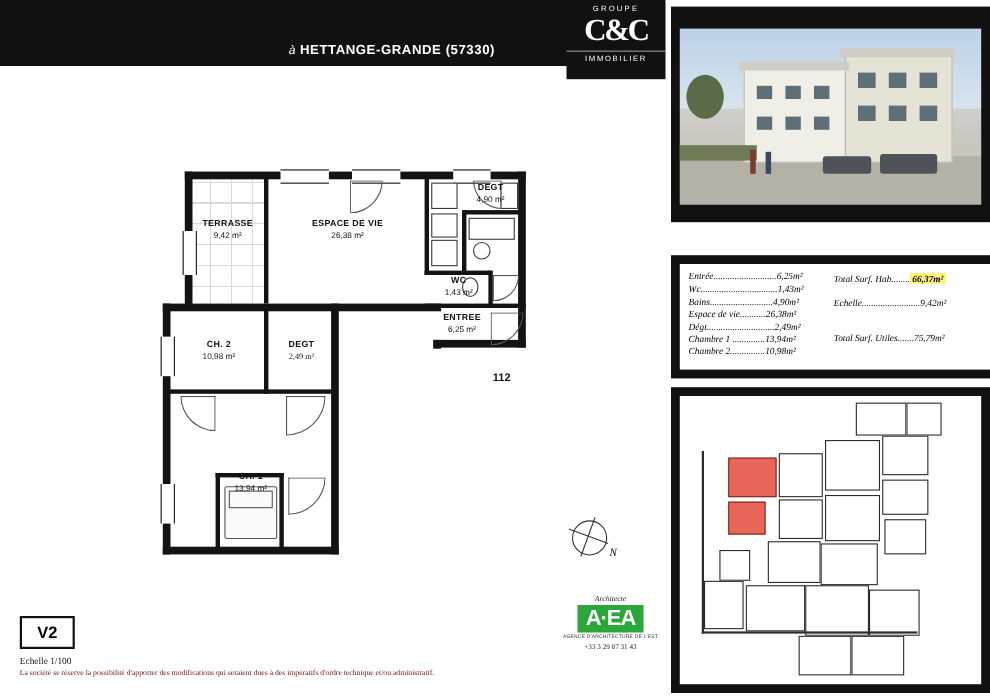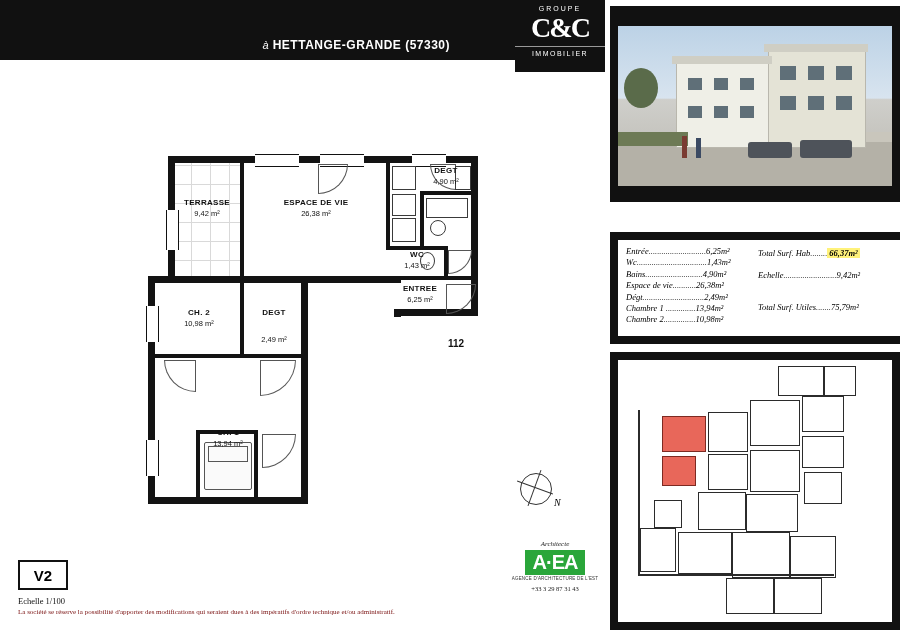--- a/index.html
+++ b/index.html
@@ -241,21 +241,21 @@
     <div class="rarea" style="top:11px;">6,25 m²</div>
   </div>
 
   <div class="room" style="left:160px;top:248px;width:78px;">
     <div class="rlabel" style="top:0;">CH. 2</div>
     <div class="rarea" style="top:11px;">10,98 m²</div>
   </div>
 
   <div class="room" style="left:248px;top:248px;width:52px;">
     <div class="rlabel" style="top:0;">DEGT</div>
-    <div class="rarea" style="top:27px;">2,49 m²</div>
+    <div class="rarea" style="top:11px;font-family:Liberation Serif, serif;">2,49 m²</div>
   </div>
 
   <div class="room" style="left:200px;top:368px;width:56px;">
     <div class="rlabel" style="top:0;">CH. 1</div>
     <div class="rarea" style="top:11px;">13,94 m²</div>
   </div>
 
   <div class="numbox" style="left:448px;top:278px;">112</div>
 </div>
 

